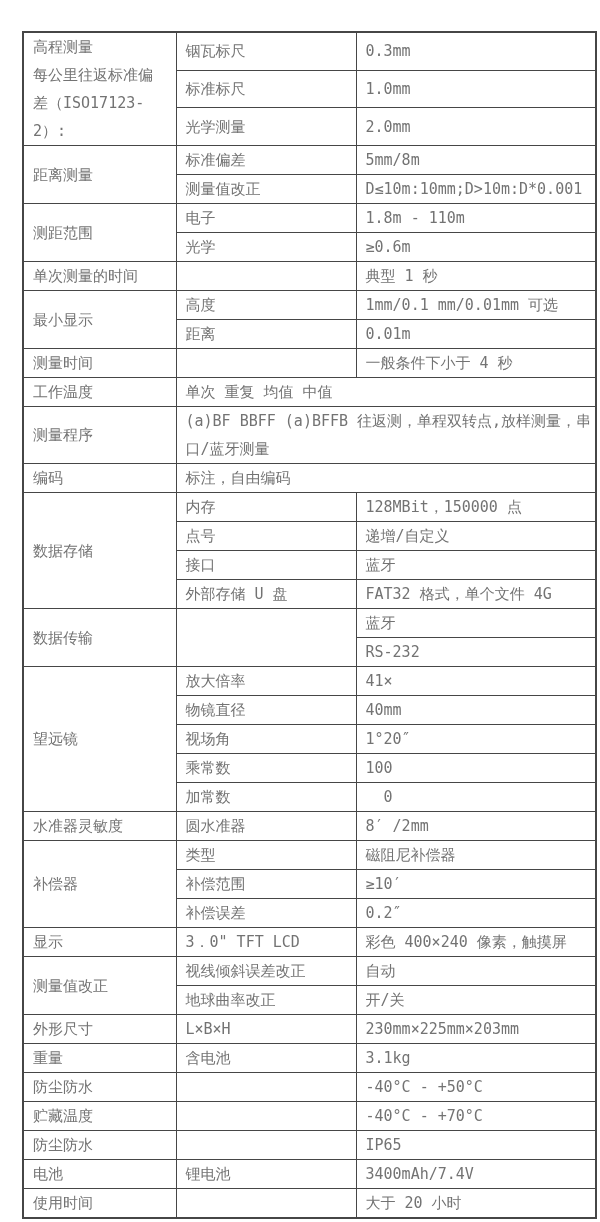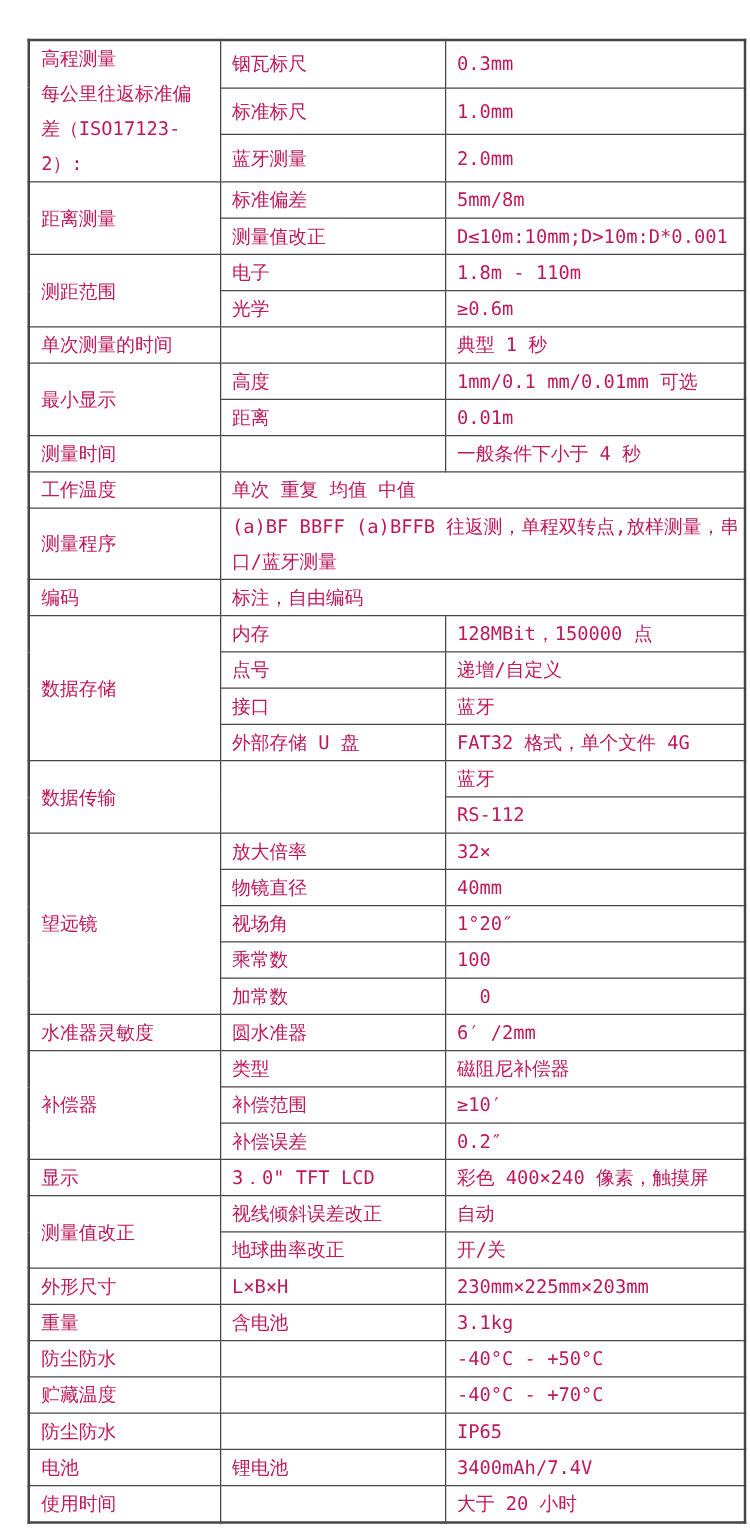--- a/index.html
+++ b/index.html
@@ -8,21 +8,21 @@
     background: #ffffff;
   }
   .page {
     position: relative;
     width: 600px;
     height: 1222px;
     background: #ffffff;
     box-sizing: border-box;
     padding: 31px 0 0 22px;
     font-family: "DejaVu Sans Mono", "Liberation Mono", monospace;
-    color: #be185d;
+    color: #737373;
   }
   table.spec {
     border-collapse: collapse;
     width: 573px;
     table-layout: fixed;
     border: 2px solid #464646;
   }
   col.w1 { width: 153px; }
   col.w2 { width: 180px; }
   col.w3 { width: 240px; }
@@ -55,21 +55,21 @@
 每公里往返标准偏
 差（ISO17123-2）:</td>
           <td>铟瓦标尺</td>
           <td>0.3mm</td>
         </tr>
         <tr>
           <td>标准标尺</td>
           <td>1.0mm</td>
         </tr>
         <tr>
-          <td>蓝牙测量</td>
+          <td>光学测量</td>
           <td>2.0mm</td>
         </tr>
         <tr>
           <td rowspan="2">距离测量</td>
           <td>标准偏差</td>
           <td>5mm/8m</td>
         </tr>
         <tr>
           <td>测量值改正</td>
           <td>D≤10m:10mm;D&gt;10m:D*0.001</td>
@@ -131,47 +131,47 @@
         <tr>
           <td>外部存储 U 盘</td>
           <td>FAT32 格式，单个文件 4G</td>
         </tr>
         <tr>
           <td rowspan="2">数据传输</td>
           <td rowspan="2"></td>
           <td>蓝牙</td>
         </tr>
         <tr>
-          <td>RS-112</td>
+          <td>RS-232</td>
         </tr>
         <tr>
           <td rowspan="5">望远镜</td>
           <td>放大倍率</td>
-          <td>32×</td>
+          <td>41×</td>
         </tr>
         <tr>
           <td>物镜直径</td>
           <td>40mm</td>
         </tr>
         <tr>
           <td>视场角</td>
           <td>1°20″</td>
         </tr>
         <tr>
           <td>乘常数</td>
           <td>100</td>
         </tr>
         <tr>
           <td>加常数</td>
           <td>  0</td>
         </tr>
         <tr>
           <td rowspan="1">水准器灵敏度</td>
           <td>圆水准器</td>
-          <td>6′ /2mm</td>
+          <td>8′ /2mm</td>
         </tr>
         <tr>
           <td rowspan="3">补偿器</td>
           <td>类型</td>
           <td>磁阻尼补偿器</td>
         </tr>
         <tr>
           <td>补偿范围</td>
           <td>≥10′</td>
         </tr>

